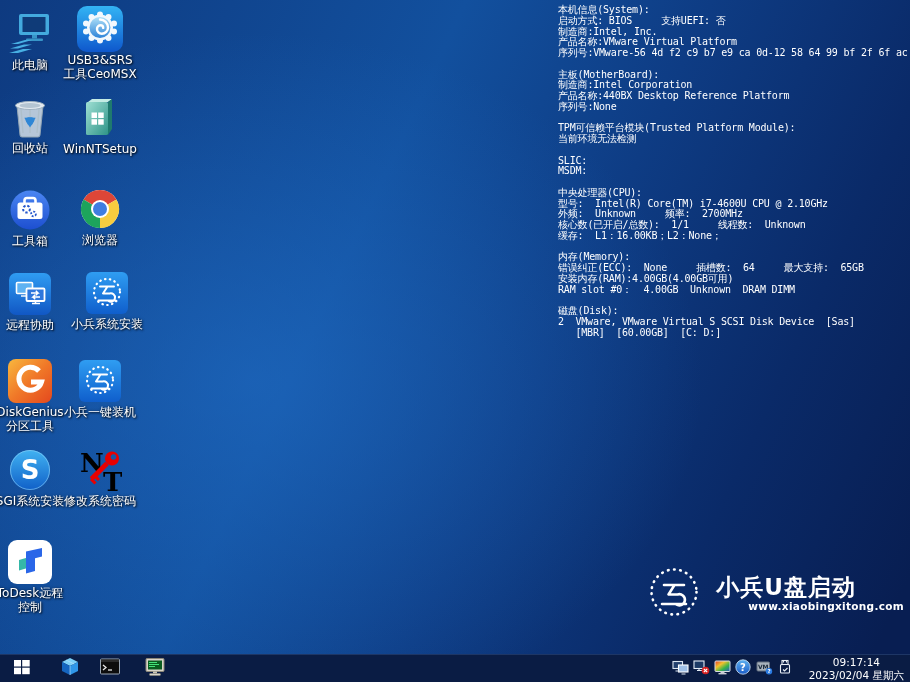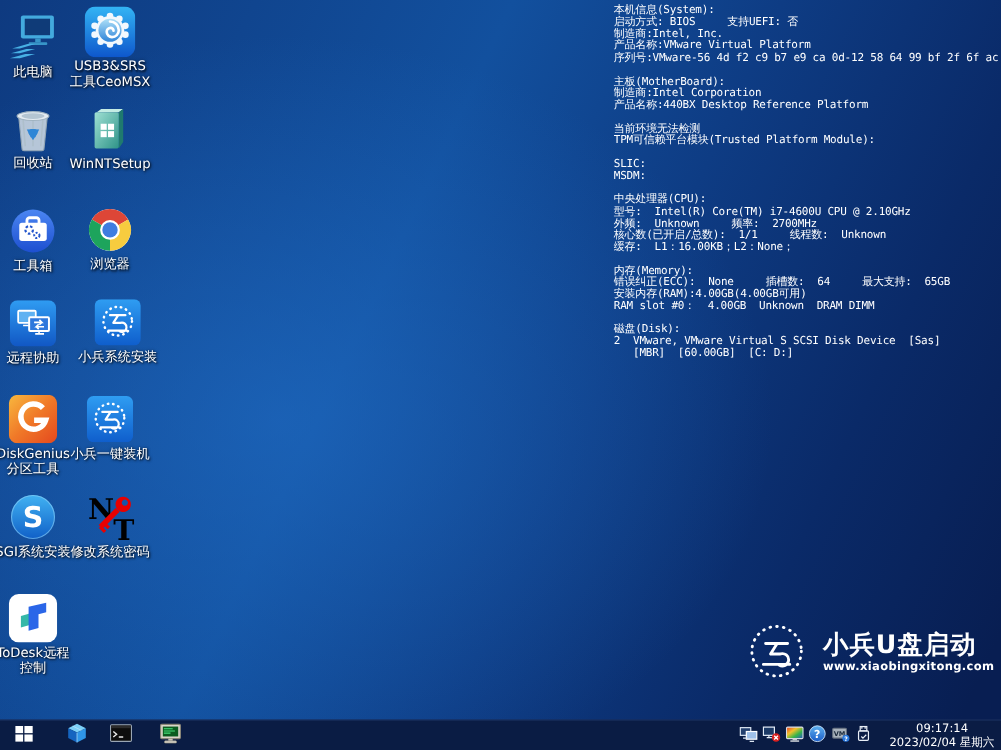--- a/index.html
+++ b/index.html
@@ -26,21 +26,21 @@
   
   .sysinfo{position:absolute;left:558px;top:5px;width:350px;}
   .sys-line{
     height:10.75px;white-space:pre;color:#fff;
     font:10px/10.75px "DejaVu Sans Mono",monospace;letter-spacing:-0.2px;
   }
   
   .watermark{position:absolute;right:6px;top:566px;display:flex;align-items:center;gap:15px;}
   .wm-logo{width:54px;height:54px;display:block;}
   .wm-title{font:600 23px/26px "DejaVu Sans",sans-serif;color:#fff;letter-spacing:1px;}
-  .wm-url{font:700 10.5px/13px "DejaVu Sans",sans-serif;color:#fff;letter-spacing:.3px;}
+  .wm-url{font:700 10.5px/13px "DejaVu Sans",sans-serif;color:#fff;letter-spacing:.3px;margin-left:32px;}
   
   .taskbar{
     position:absolute;left:0;right:0;bottom:0;height:27px;
     background:#0a1c44;border-top:1px solid rgba(90,130,200,.25);
   }
   .tb-btn{position:absolute;top:0;height:27px;width:28px;display:flex;align-items:center;justify-content:center;}
   .tray{position:absolute;right:116px;top:0;height:27px;display:flex;align-items:center;gap:3px;}
   .tray-ico{display:flex;align-items:center;justify-content:center;width:18px;height:18px;}
   .clock{
     position:absolute;right:2px;top:1px;width:110px;text-align:right;color:#fff;
@@ -288,23 +288,24 @@
 <div class="sysinfo" id="sysinfo">
     <div class="sys-line">本机信息(System):</div>
     <div class="sys-line">启动方式: BIOS     支持UEFI: 否</div>
     <div class="sys-line">制造商:Intel, Inc.</div>
     <div class="sys-line">产品名称:VMware Virtual Platform</div>
     <div class="sys-line">序列号:VMware-56 4d f2 c9 b7 e9 ca 0d-12 58 64 99 bf 2f 6f ac</div>
     <div class="sys-line"></div>
     <div class="sys-line">主板(MotherBoard):</div>
     <div class="sys-line">制造商:Intel Corporation</div>
     <div class="sys-line">产品名称:440BX Desktop Reference Platform</div>
-    <div class="sys-line"></div>
+    <div class="sys-line">序列号:None</div>
+    <div class="sys-line"></div>
+    <div class="sys-line">TPM可信赖平台模块(Trusted Platform Module):</div>
     <div class="sys-line">当前环境无法检测</div>
-    <div class="sys-line">TPM可信赖平台模块(Trusted Platform Module):</div>
     <div class="sys-line"></div>
     <div class="sys-line">SLIC:</div>
     <div class="sys-line">MSDM:</div>
     <div class="sys-line"></div>
     <div class="sys-line">中央处理器(CPU):</div>
     <div class="sys-line">型号:  Intel(R) Core(TM) i7-4600U CPU @ 2.10GHz</div>
     <div class="sys-line">外频:  Unknown     频率:  2700MHz</div>
     <div class="sys-line">核心数(已开启/总数):  1/1     线程数:  Unknown</div>
     <div class="sys-line">缓存:  L1：16.00KB；L2：None；</div>
     <div class="sys-line"></div>

